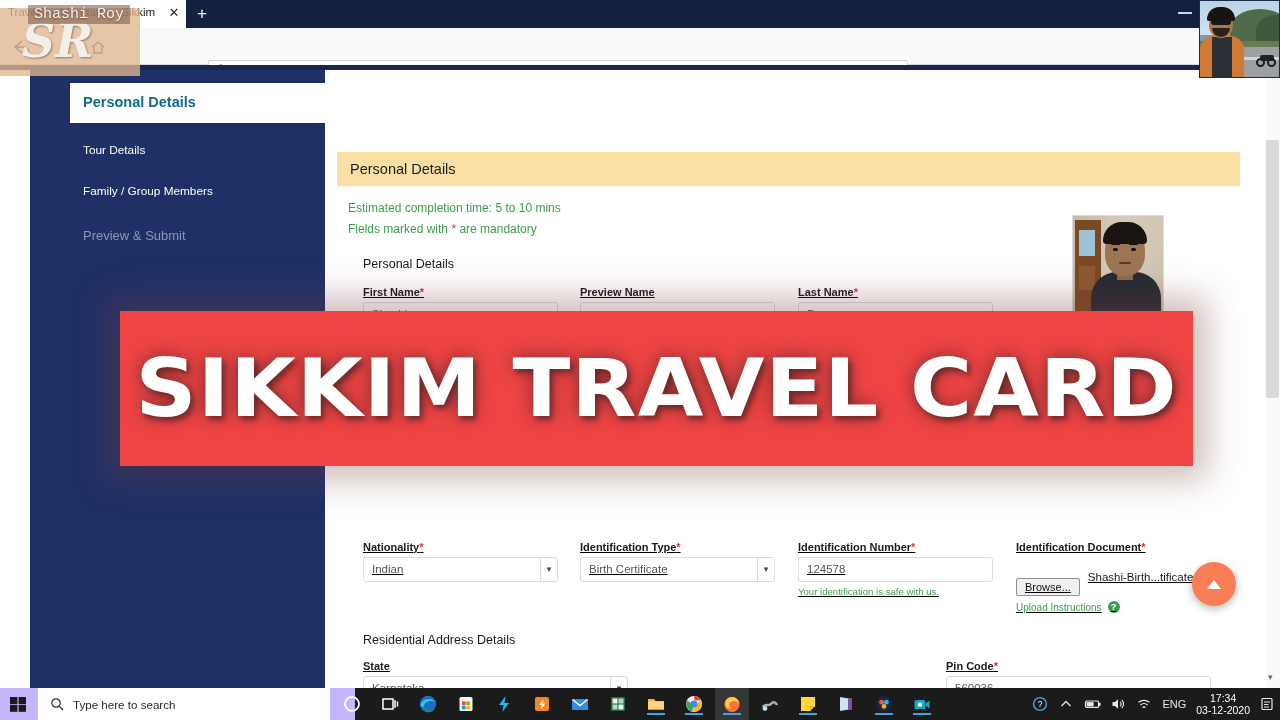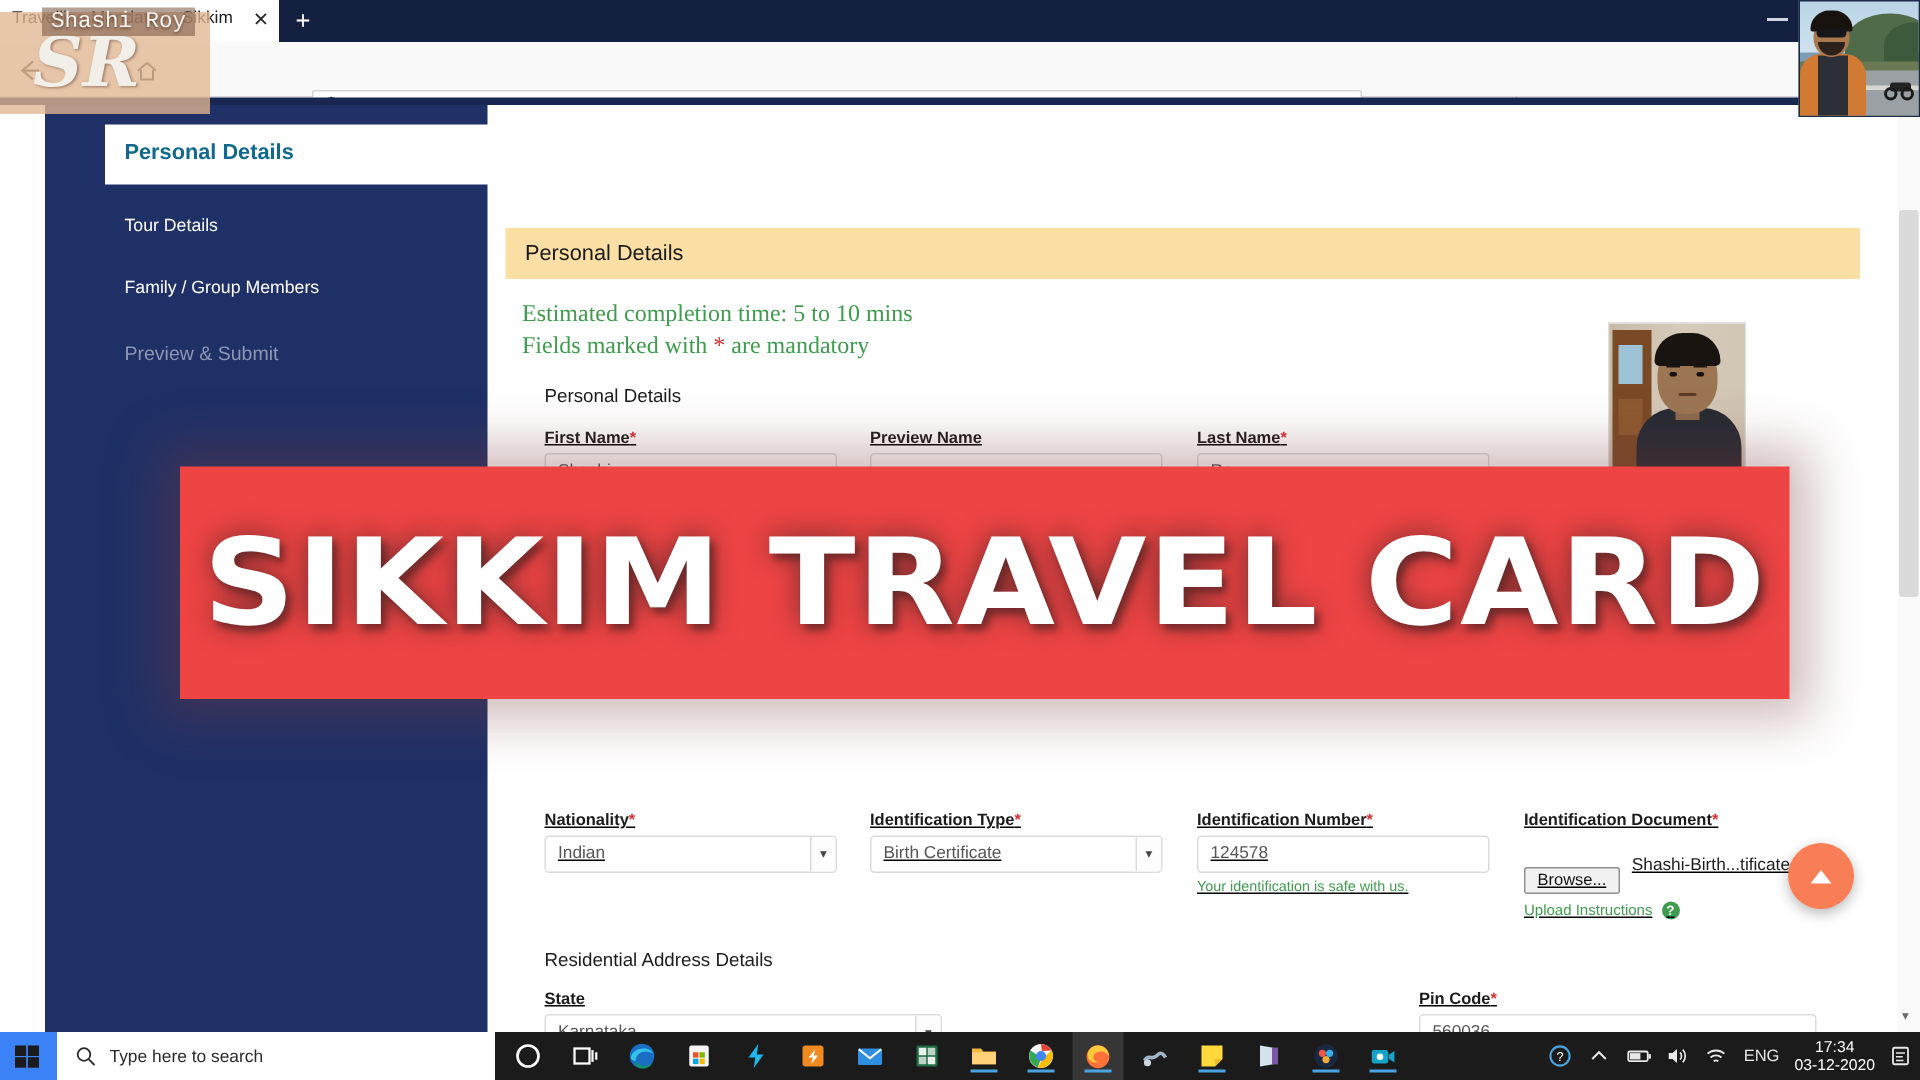--- a/index.html
+++ b/index.html
@@ -106,21 +106,21 @@
   }
 
   .panel-head {
     position: absolute; left: 0px; top: 72px; width: 903px; height: 34px;
     background: #fbdfa4;
   }
   .panel-head .t {
     position: absolute; left: 13px; top: 9px; font-size: 14.5px; color: #1b1b1b;
   }
 
-  .note { position: absolute; left: 11px; font-size: 16px; color: #3f9c4e; font-family: Liberation Serif, serif; }
+  .note { position: absolute; left: 11px; font-size: 12px; color: #3f9c4e; }
   #note-1 { top: 121px; }
   #note-2 { top: 142px; }
   .star { color: #d63333; }
 
   .section-title {
     position: absolute; font-size: 12.5px; color: #1b1b1b;
   }
   #sec-personal { left: 26px; top: 177px; }
   #sec-address  { left: 26px; top: 553px; }
 
@@ -263,21 +263,21 @@
   .wc-person-beard{position:absolute; left:12px; top:27px; width:18px; height:9px; background:#2b211a; border-radius: 0 0 9px 9px;}
   .wc-person-body{position:absolute; left:0px; top:35px; width:44px; height:43px; background:#d07a33; border-radius:14px 14px 0 0;}
   .wc-person-vest{position:absolute; left:12px; top:36px; width:20px; height:42px; background:#2d2f36;}
 
   
   .taskbar {
     position: absolute; left: 0; top: 688px; width: 1280px; height: 32px;
     background: #1b1b1b;
   }
   .tb-left-panel {
-    position:absolute; left:0; top:0; width:330px; height:32px; background:#3b82f6;
+    position:absolute; left:0; top:0; width:355px; height:32px; background:#c4b5fd;
   }
   .start-btn {
     position:absolute; left:8px; top:6px; width:20px; height:20px;
   }
   .tb-search {
     position: absolute; left: 38px; top: 0px; width: 292px; height: 32px;
     background: #ffffff; display:flex; align-items:center; gap: 9px; padding-left: 12px;
   }
   .tb-search .mag { width: 14px; height: 14px; color:#2a2a2a; }
   .tb-search .ph { font-size: 11.6px; color: #2a2a2a; }

